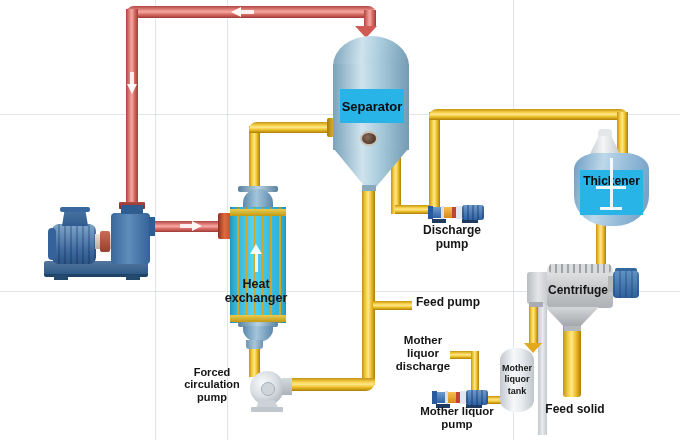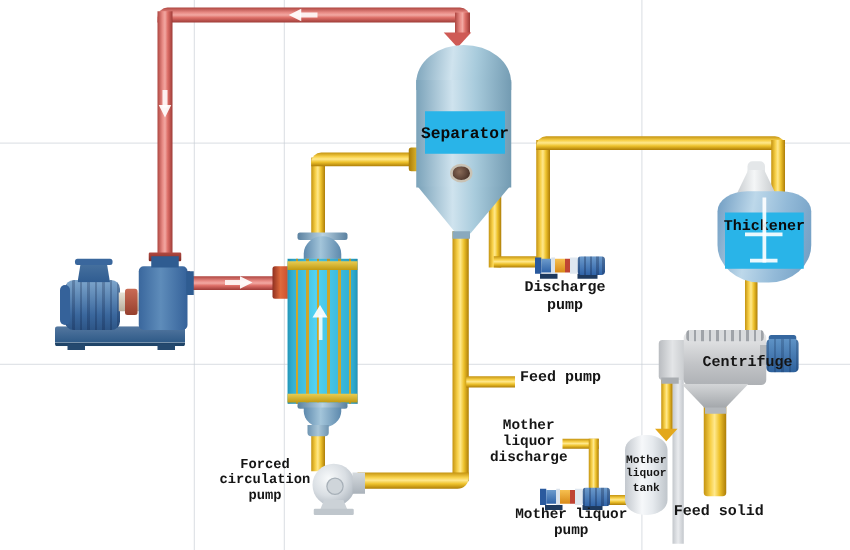--- a/index.html
+++ b/index.html
@@ -1,17 +1,17 @@
 <!DOCTYPE html>
 <html style="--steam-pipe: #e2726b; --product-pipe: #f2c634; --label-band: #29b4e8; --vessel-blue: #a9cadc; --equipment-blue: #3a679d; --machine-gray: #c9ced4;"><head>
 <meta charset="utf-8">
 <style>
   html,body{margin:0;padding:0;background:#fff;}
   #canvas{position:relative;width:680px;height:440px;background:#ffffff;overflow:hidden;
-          font-family:Liberation Mono, monospace;}
+          font-family:Liberation Sans, sans-serif;}
   .abs{position:absolute;}
   
   .grid{background:rgba(200,206,214,.55);z-index:0;}
   
   .pyh{background:linear-gradient(180deg,#c49310,#f7d049 30%,#ffe88c 48%,#eec22c 70%,#ad7d07);z-index:1;}
   .pyv{background:linear-gradient(90deg,#c49310,#f7d049 30%,#ffe88c 48%,#eec22c 70%,#ad7d07);z-index:1;}
   .prh{background:linear-gradient(180deg,#ae4540,#ea8e88 35%,#f2a8a2 50%,#dd6f68 68%,#9e3b37);z-index:1;}
   .prv{background:linear-gradient(90deg,#ae4540,#ea8e88 35%,#f2a8a2 50%,#dd6f68 68%,#9e3b37);z-index:1;}
   .gpv{background:linear-gradient(90deg,#c3c7cc,#e9ebee 50%,#c3c7cc);z-index:0;}
   .tri{width:0;height:0;z-index:2;}
@@ -165,23 +165,25 @@
   <div class="abs eq" style="left:527px;top:272px;width:22px;height:32px;border-radius:3px 0 0 3px;background:linear-gradient(90deg,#b9bcc0,#e3e5e7 50%,#c6c9cc);"></div>
   <div class="abs eq" style="left:529px;top:302px;width:14px;height:5px;background:#a9adb1;"></div>
   <div class="abs eq" style="left:547px;top:266px;width:66px;height:42px;border-radius:4px;background:linear-gradient(180deg,#e9eaeb,#c2c4c7 60%,#aeb1b5);"></div>
   <div class="abs eq" style="left:549px;top:264px;width:62px;height:9px;border-radius:3px;background:repeating-linear-gradient(90deg,#9fa3a8 0 2px,#d9dbdd 2px 6px);"></div>
   <div class="abs eq" style="left:608px;top:276px;width:9px;height:16px;background:#b4b8bc;"></div>
   <div class="abs eq" style="left:615px;top:268px;width:22px;height:5px;background:#35679f;border-radius:2px;"></div>
   <div class="abs eq" style="left:613px;top:271px;width:26px;height:27px;border-radius:4px;background:repeating-linear-gradient(90deg,rgba(15,40,80,.25) 0 2px,rgba(0,0,0,0) 2px 6px),linear-gradient(180deg,#5f93c6,#2e619c);"></div>
   <div class="abs eq" style="left:544px;top:307px;width:56px;height:21px;clip-path:polygon(2% 0,98% 0,62% 100%,38% 100%);background:linear-gradient(180deg,#d4d6d8,#9fa3a7);"></div>
   <div class="abs eq" style="left:564px;top:326px;width:17px;height:5px;background:#b4b8bc;"></div>
 
+  <div class="lbl" style="left:256px;top:277px;font-size:12.5px;">Heat
+exchanger</div>
   <div class="lbl" style="left:452px;top:224px;font-size:12px;">Discharge
 pump</div>
-  <div class="lbl" style="left:578px;top:284px;font-size:12px;margin-left:20px;">Centrifuge</div>
+  <div class="lbl" style="left:578px;top:284px;font-size:12px;">Centrifuge</div>
   <div class="lbl" style="left:416px;top:296px;font-size:12px;transform:none;text-align:left;">Feed pump</div>
   <div class="lbl" style="left:423px;top:334px;font-size:11.5px;">Mother
 liquor
 discharge</div>
   <div class="lbl" style="left:457px;top:405px;font-size:11.5px;">Mother liquor
 pump</div>
   <div class="lbl" style="left:212px;top:366px;font-size:11px;">Forced
 circulation
 pump</div>
   <div class="lbl" style="left:575px;top:403px;font-size:12px;">Feed solid</div>

